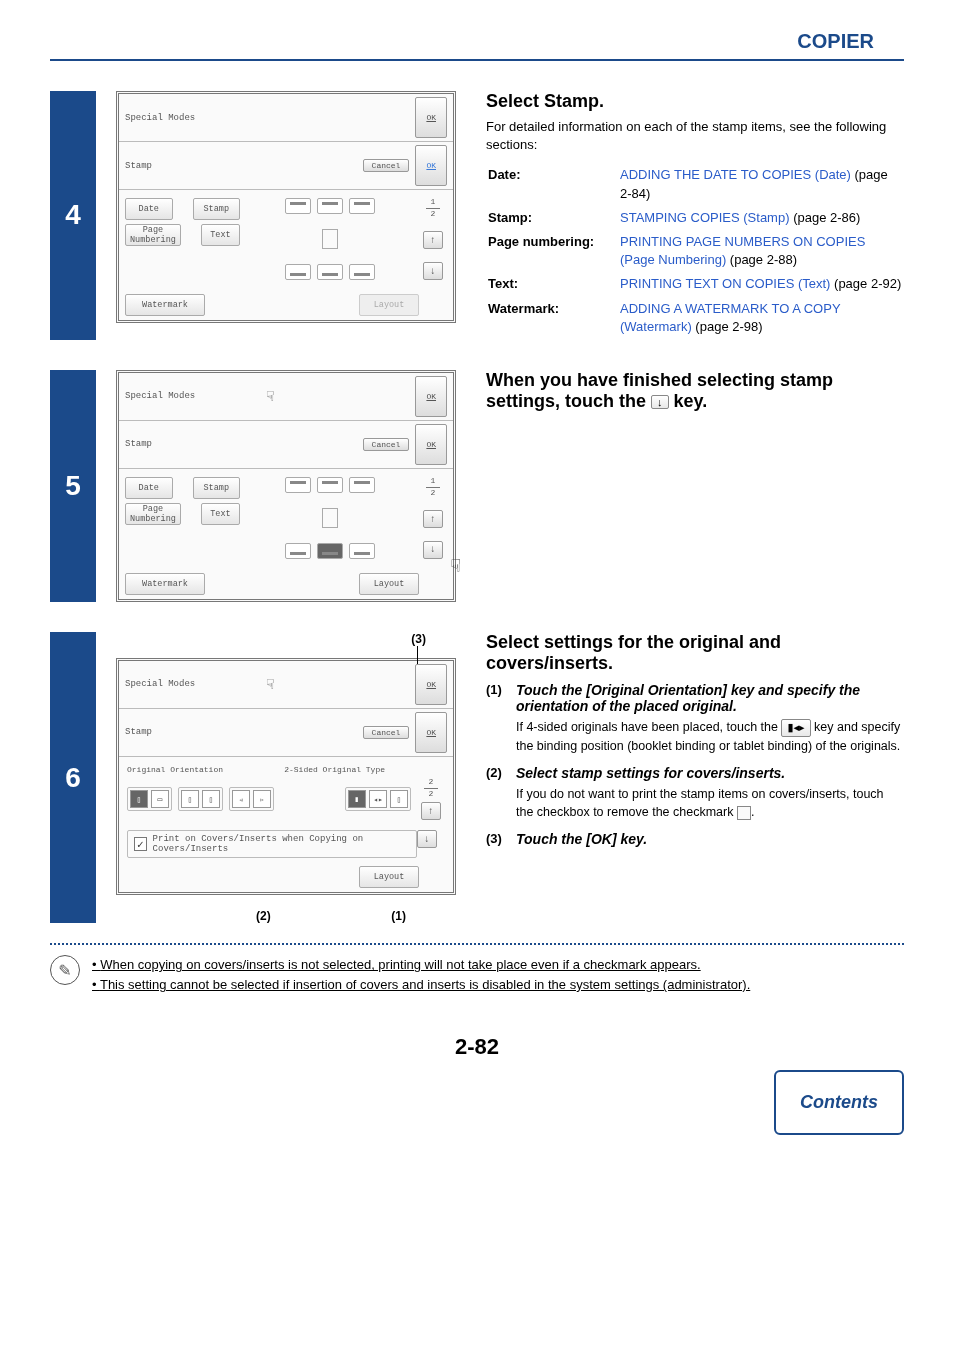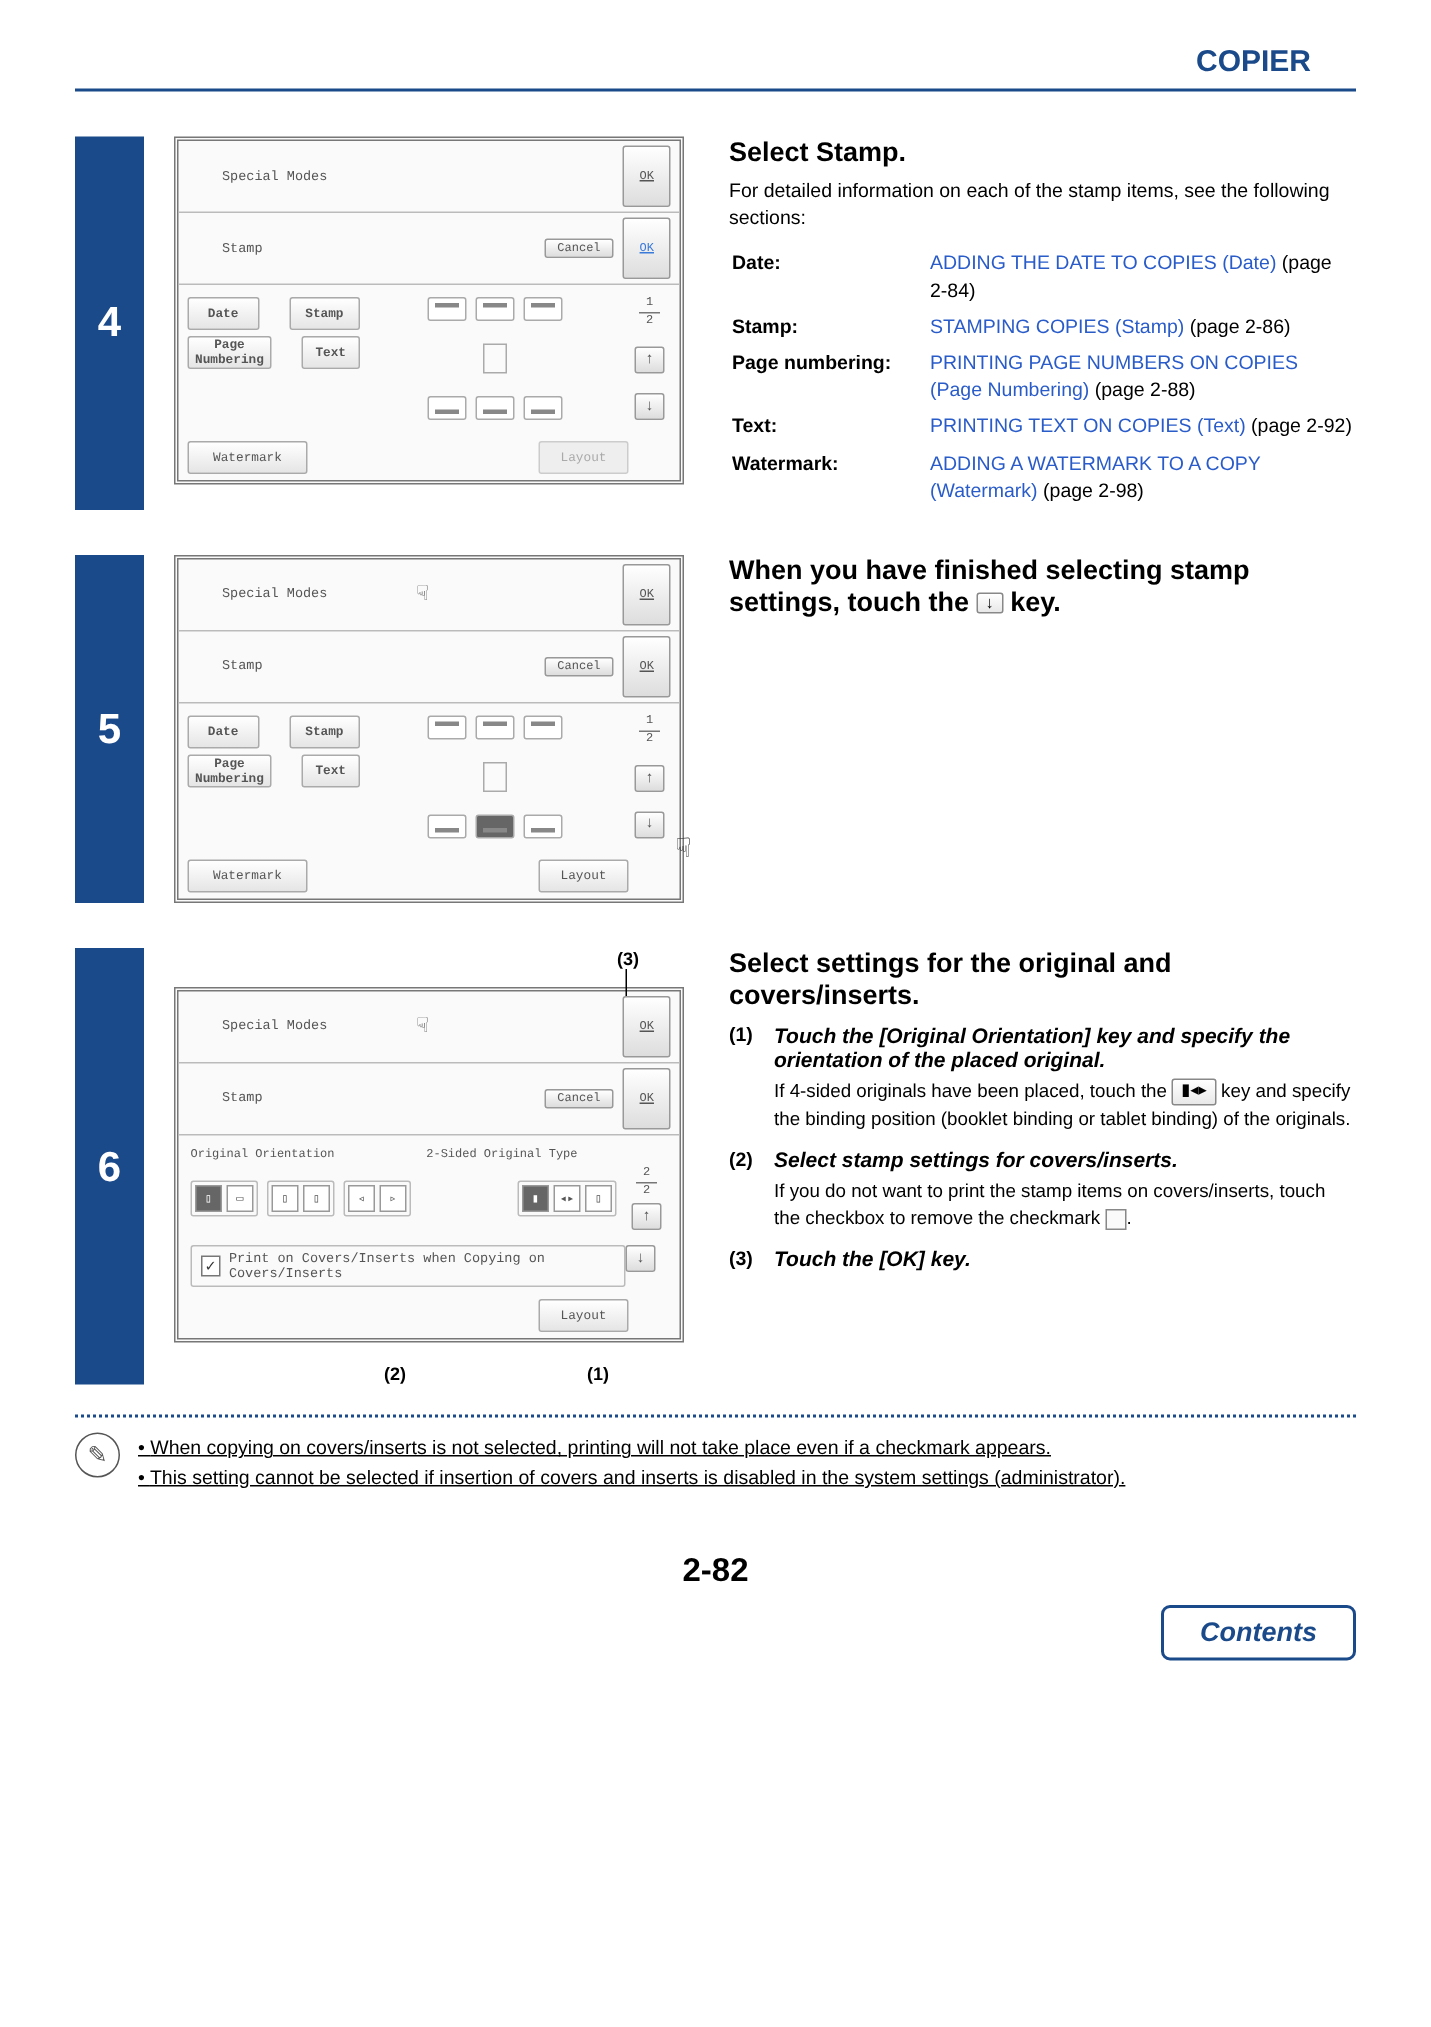--- a/index.html
+++ b/index.html
@@ -21,32 +21,32 @@
   .sub-head { font-weight: bold; font-size: 14px; margin-bottom: 4px; font-style: italic; }
   .sub-text { font-size: 12.5px; line-height: 1.45; }
   .icon-key { display: inline-block; border: 1px solid #888; border-radius: 2px; padding: 0 5px; font-size: 11px; vertical-align: middle; background: linear-gradient(#fff,#e8e8e8); }
   .icon-check { display: inline-block; width: 14px; height: 14px; border: 1px solid #888; vertical-align: middle; background: #fafafa; }
   .notes-sep { border-top: 2px dotted #1b4a8a; margin: 20px 0 10px 0; }
   .notes { display: flex; }
   .notes-icon { width: 36px; font-size: 22px; color: #444; text-align: center; }
   .notes-body { flex: 1; font-size: 13px; line-height: 1.5; padding-left: 6px; text-decoration: underline; }
   .page-num { text-align: center; font-size: 22px; font-weight: bold; margin-top: 40px; }
   .contents-btn { text-align: right; margin-top: 10px; }
-  .contents-btn span { display: inline-block; border: 2px solid #1b4a8a; border-radius: 6px; padding: 6px 24px; color: #1b4a8a; font-weight: bold; font-style: italic; font-size: 18px; }
+  .contents-btn span { display: inline-block; border: 2px solid #1b4a8a; border-radius: 6px; padding: 20px 24px; color: #1b4a8a; font-weight: bold; font-style: italic; font-size: 18px; }
 
   
   .panel { border: 3px double #777; font-family: "Courier New", monospace; font-size: 9px; color: #555; background: #fafafa; }
   .panel-row { display: flex; align-items: center; border-bottom: 1px solid #bbb; padding: 3px 6px; }
-  .panel-title { flex: 1; margin-left: 23px; }
+  .panel-title { flex: 1; }
   .panel-ok { border: 1px solid #999; border-radius: 2px; padding: 15px 10px; background: linear-gradient(#fff,#ddd); font-size: 8px; text-decoration: underline; }
   .panel-cancel { border: 1px solid #999; border-radius: 2px; padding: 1px 8px; margin-right: 6px; background: linear-gradient(#fff,#ddd); font-size: 8px; }
   .panel-body { display: flex; padding: 8px 6px 10px 6px; position: relative; min-height: 100px; }
   .panel-btns { display: flex; flex-direction: column; gap: 4px; width: 115px; }
   .pbtn { border: 1px solid #aaa; border-radius: 2px; padding: 4px 4px; text-align: center; background: linear-gradient(#fff,#e5e5e5); font-size: 8.5px; display:flex; align-items:center; justify-content:center; height:22px; }
-  .pbtn-pair { display:flex; gap:20px;font-weight:bold; }
+  .pbtn-pair { display:flex; gap:20px; }
   .pbtn-pair .pbtn { flex:1; }
   .panel-mid { flex: 1; display: flex; flex-direction: column; align-items: center; justify-content: space-between; padding: 0 6px; }
   .panel-preview-row { display:flex; gap:6px; }
   .preview-box { width:26px; height:16px; border:1px solid #aaa; border-radius:2px; background:#fff; position:relative; }
   .preview-box::after { content:""; position:absolute; left:4px; right:4px; top:3px; height:3px; background:#888; }
   .preview-box.bot::after { top:auto; bottom:3px; }
   .panel-side { width: 28px; display: flex; flex-direction: column; justify-content: space-between; align-items:center; }
   .scroll-btn { width:20px; height:18px; border:1px solid #999; border-radius:2px; background:linear-gradient(#fff,#ddd); display:flex; align-items:center; justify-content:center; font-size:10px; }
   .page-ind { font-size:8px; text-align:center; line-height:1.1; }
   .page-ind .line { width:14px; border-top:1px solid #777; margin:1px auto; }

